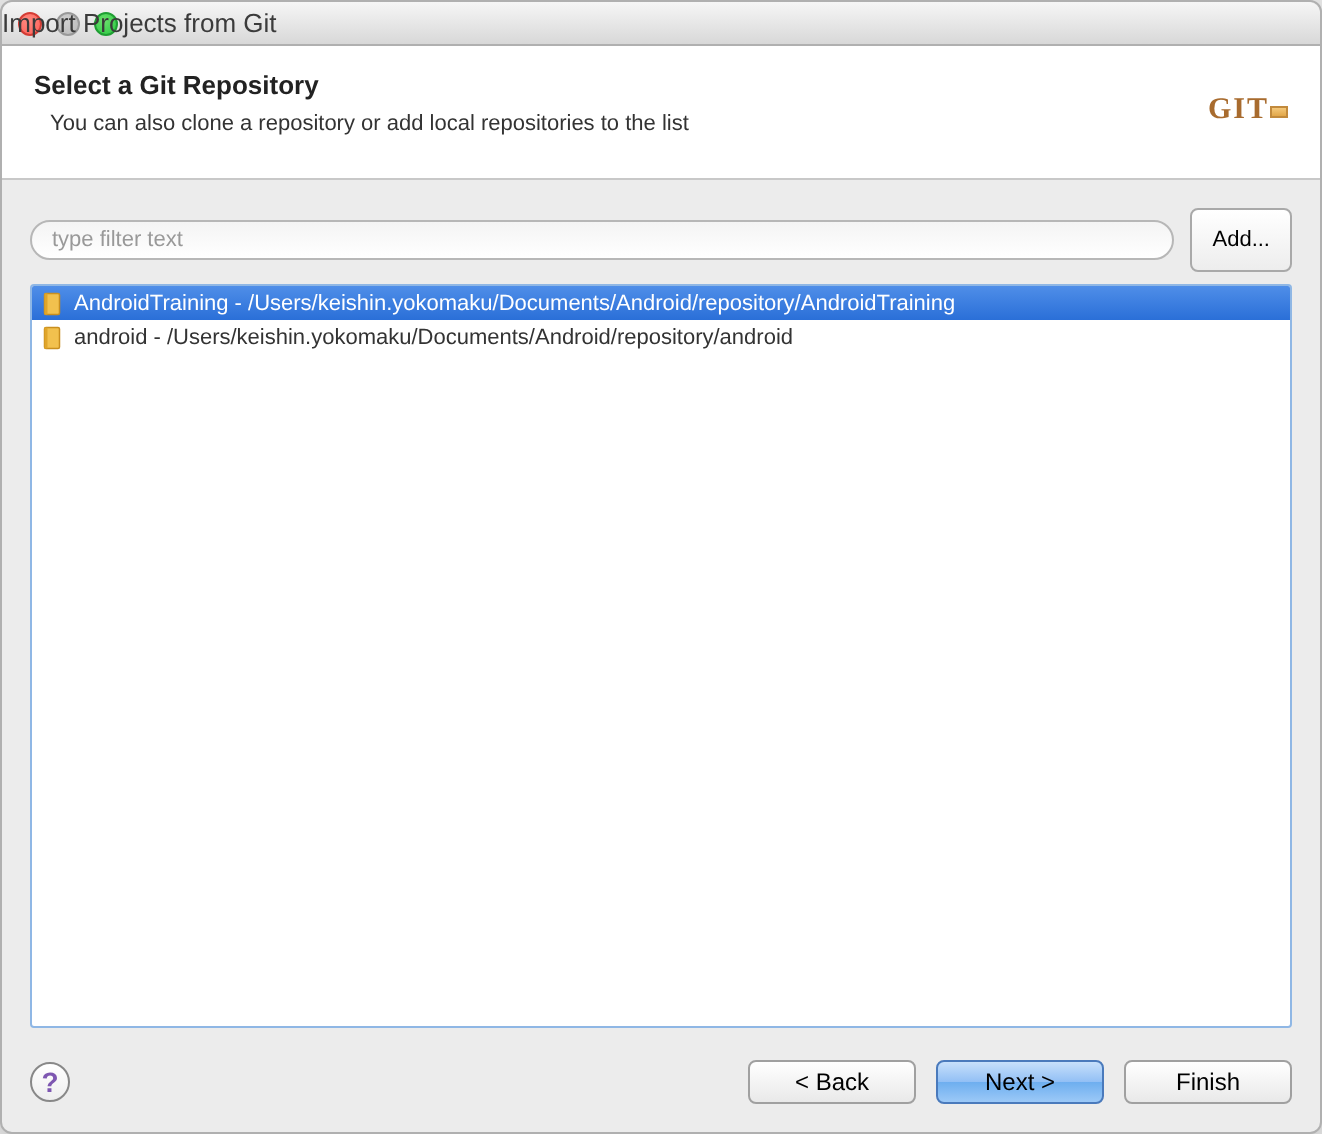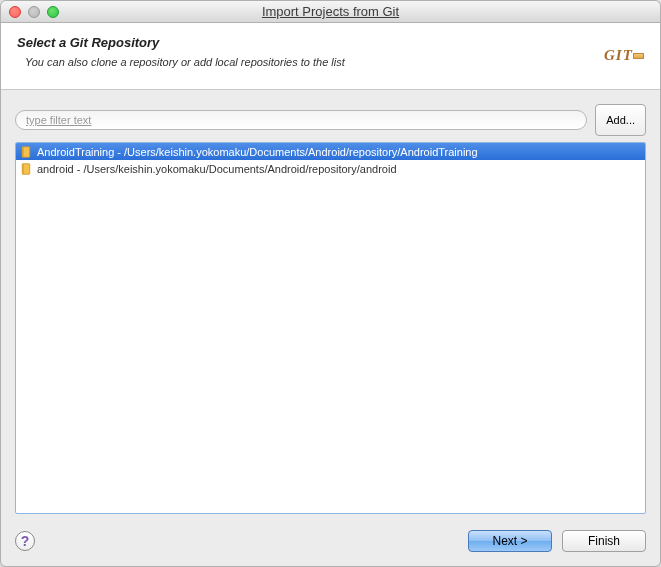--- a/index.html
+++ b/index.html
@@ -44,34 +44,32 @@
       height: 12px;
       border-radius: 50%;
     }
     .tl-close { background: radial-gradient(circle at 40% 35%, #ff8a80, #ff5f57); border: 0.5px solid #d43d35; }
     .tl-min { background: radial-gradient(circle at 40% 35%, #d0d0d0, #b8b8b8); border: 0.5px solid #999; }
     .tl-max { background: radial-gradient(circle at 40% 35%, #6de06d, #28c840); border: 0.5px solid #1f9e33; }
     .title {
       position: absolute;
       left: 0;
       right: 0;
-      text-align: center;
+      text-align: left;
       font-size: 13px;
       color: #3b3b3b;
       pointer-events: none;
-      text-decoration: underline;
     }
     .header-area {
       background: #fff;
       padding: 12px 16px 14px 16px;
       border-bottom: 1px solid #c8c8c8;
       display: flex;
       justify-content: space-between;
       align-items: flex-start;
-      font-style: italic;
     }
     .header-text h2 {
       font-size: 13px;
       font-weight: bold;
       color: #222;
       margin-bottom: 6px;
     }
     .header-text p {
       font-size: 11px;
       color: #333;
@@ -114,21 +112,20 @@
     .filter-input {
       flex: 1;
       height: 20px;
       border: 1px solid #b7b7b7;
       border-radius: 10px;
       padding: 0 10px;
       font-size: 11px;
       color: #999;
       background: linear-gradient(to bottom, #f4f4f4, #ffffff);
       outline: none;
-      text-decoration: underline;
     }
     .filter-input::placeholder { color: #999; }
     .add-btn {
       height: 32px;
       padding: 0 10px;
       font-size: 11px;
       border: 1px solid #a9a9a9;
       border-radius: 4px;
       background: linear-gradient(to bottom, #ffffff, #ededed);
       cursor: pointer;
@@ -250,18 +247,19 @@
             <rect x="3" y="1" width="2" height="14" fill="#e0a52a"></rect>
           </svg>
           <span>android - /Users/keishin.yokomaku/Documents/Android/repository/android</span>
         </div>
       </div>
   </div>
 
   <div class="footer-area">
     <div class="help-icon">?</div>
     <div class="button-row">
+      <button class="wizard-btn">&lt; Back</button>
       <button class="wizard-btn primary">Next &gt;</button>
       <button class="wizard-btn">Finish</button>
     </div>
   </div>
 
 </div>
 
 </body></html>

